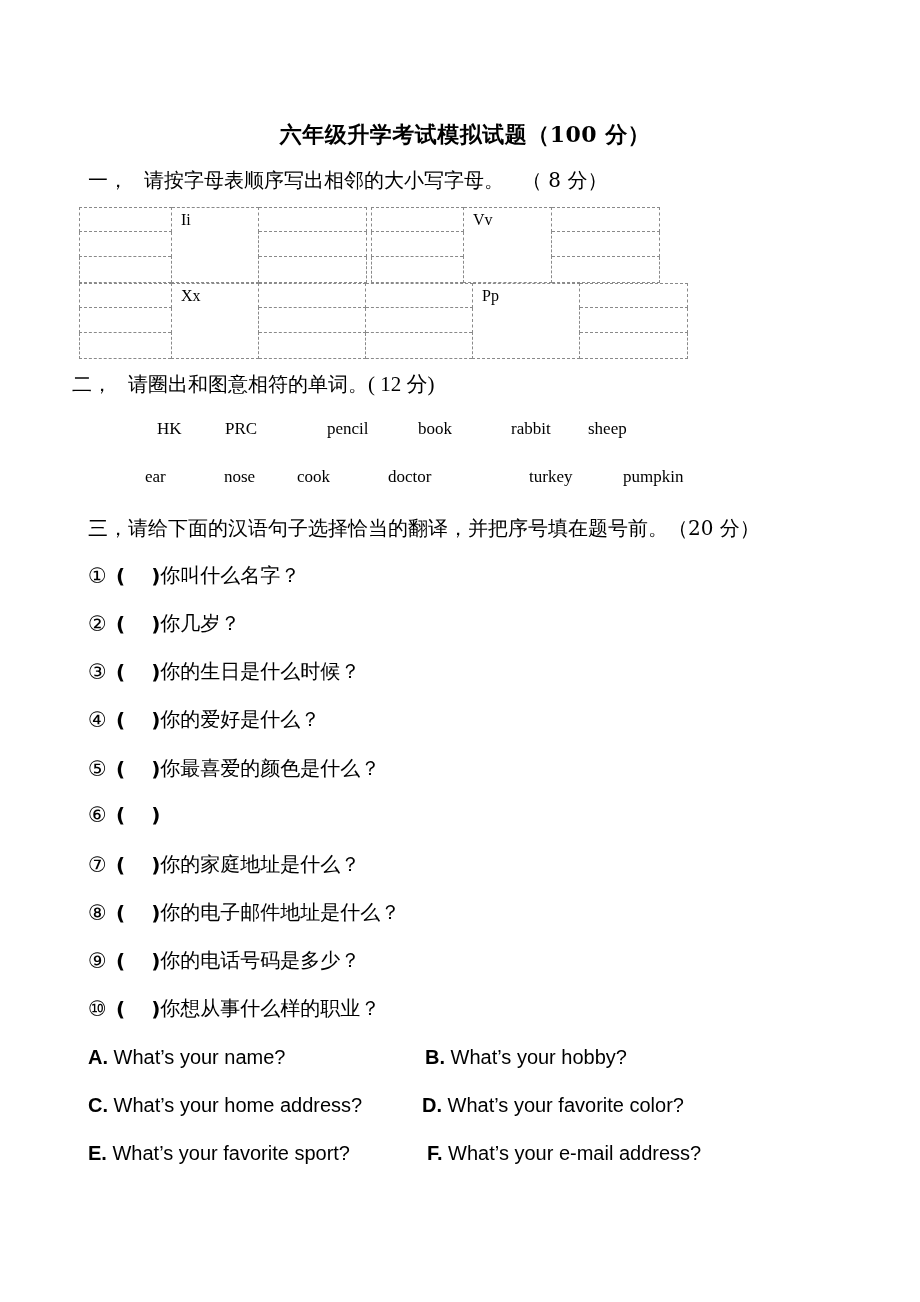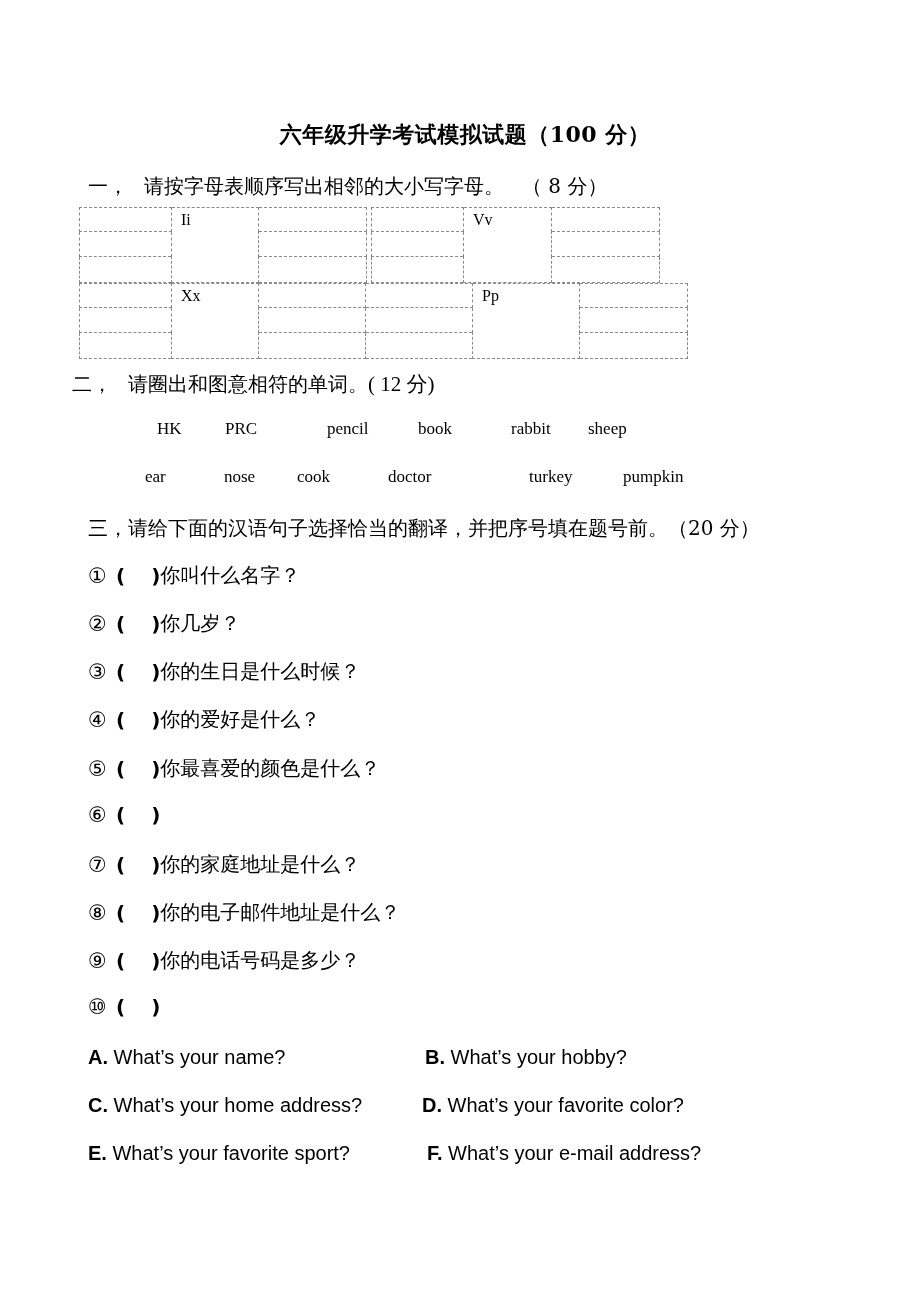--- a/index.html
+++ b/index.html
@@ -93,21 +93,21 @@
       font-family: "Liberation Sans", "DejaVu Sans", sans-serif;
       font-size: 20px;
     }
     .opt .opt-letter { font-weight: bold; }
   </style>
 </head>
 <body>
 
 <div class="abs title">六年级升学考试模拟试题（100 分）</div>
 
-<div class="abs section-heading" style="left:88px; top:173px;">
+<div class="abs section-heading" style="left:88px; top:167px;">
   <span class="num" style="width:56px;">一，</span><span class="text">请按字母表顺序写出相邻的大小写字母。</span><span class="text" style="margin-left:18px;">（  8 分）</span>
 </div>
 
 <table class="grid" style="left:79px; top:207px; width:287px;">
   <colgroup>
       <col style="width:92px">
       <col style="width:87px">
       <col style="width:108px">
     </colgroup>
   <tbody>
@@ -265,20 +265,21 @@
     <span class="q-paren-open">(</span>
     <span class="q-blank"></span>
     <span class="q-paren-close">)</span>
     <span class="q-text">你的电话号码是多少？</span>
 </div>
 <div class="abs q-row" style="top:995px;">
   <span class="q-num">⑩</span>
     <span class="q-paren-open">(</span>
     <span class="q-blank"></span>
     <span class="q-paren-close">)</span>
+    <span class="q-text">你想从事什么样的职业？</span>
 </div>
 
 <div class="abs opt" style="left:88px; top:1046px;">
   <span class="opt-letter">A.</span><span> What’s your name?</span>
 </div>
 <div class="abs opt" style="left:425px; top:1046px;">
   <span class="opt-letter">B.</span><span> What’s your hobby?</span>
 </div>
 <div class="abs opt" style="left:88px; top:1094px;">
   <span class="opt-letter">C.</span><span> What’s your home address?</span>

